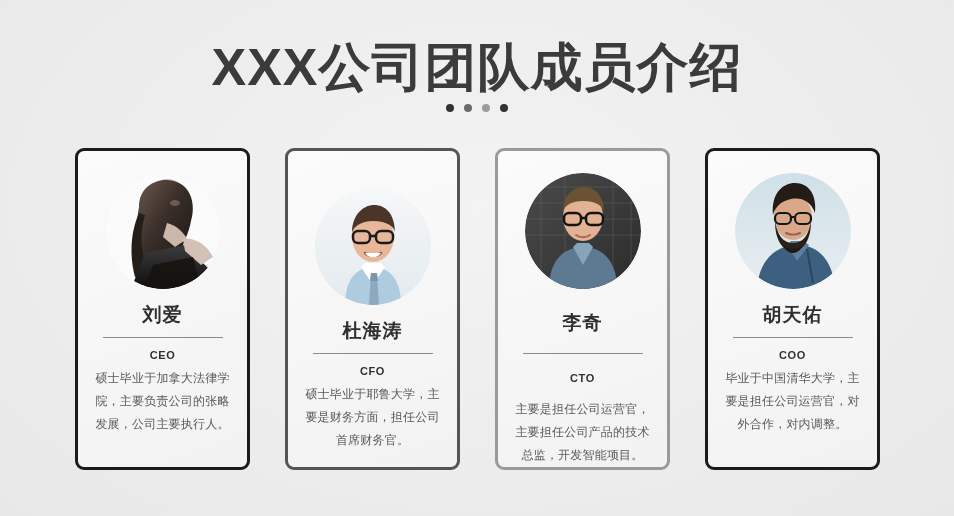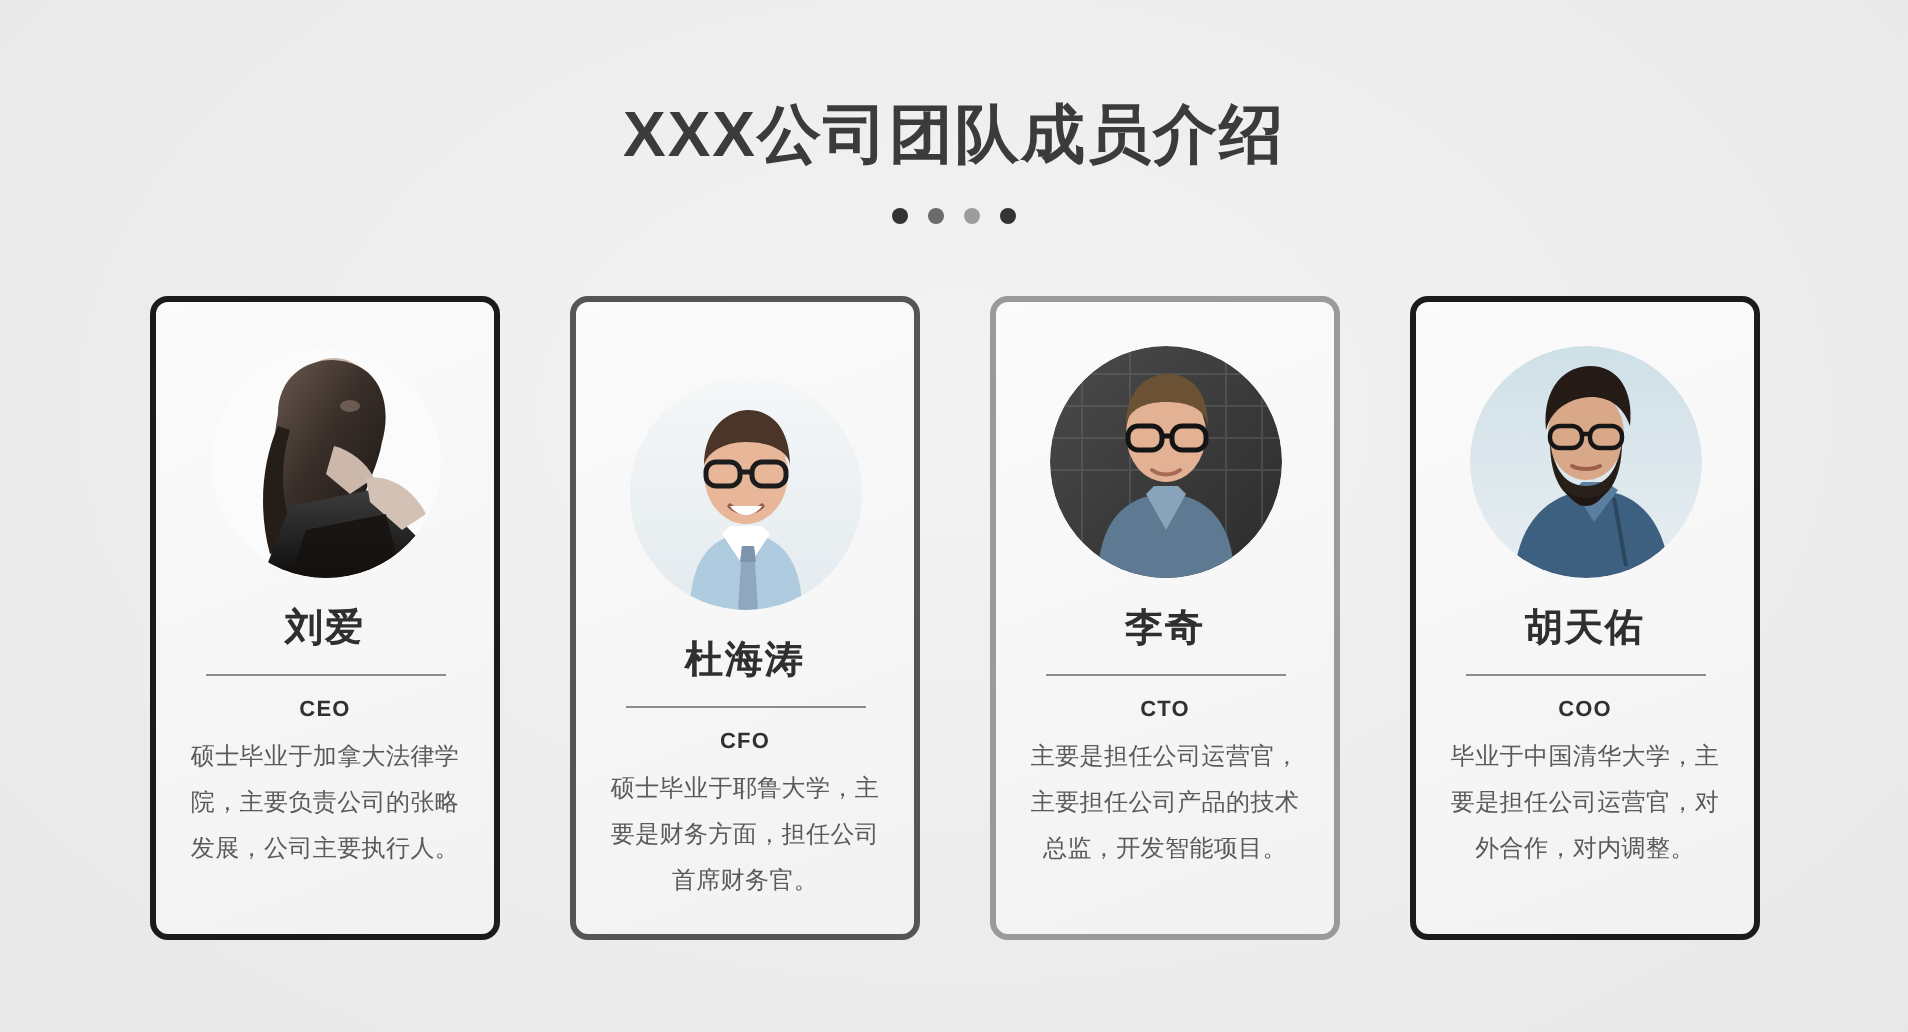--- a/index.html
+++ b/index.html
@@ -23,21 +23,21 @@
 
   
   .header {
     position: absolute;
     top: 44px;
     left: 0;
     width: 954px;
     text-align: center;
   }
   .page-title {
-    font-size: 32px;
+    font-size: 52px;
     font-weight: bold;
     color: #3b3b3b;
     letter-spacing: 1px;
     line-height: 46px;
     margin: 0;
     font-family: "Liberation Sans", "DejaVu Sans", sans-serif;
   }
   .dots {
     margin-top: 14px;
     display: flex;
@@ -202,21 +202,21 @@
             <path d="M50 64 C54 70 62 70 66 64 Z" fill="#ffffff"></path>
           </g>
         </svg>
       </div>
       <div class="member-name">杜海涛</div>
       <div class="divider"></div>
       <div class="member-role">CFO</div>
       <div class="member-desc">硕士毕业于耶鲁大学，主要是财务方面，担任公司首席财务官。</div>
     </div>
 
-    <div class="card border-light" style="border-color: rgb(154, 154, 154);">
+    <div class="card border-light" style="border-color: rgb(154, 154, 154); justify-content: space-between;">
       <div class="avatar-wrap">
         <svg class="avatar-svg" viewBox="0 0 116 116">
           <defs>
             <clipPath id="c3">
                 <circle cx="58" cy="58" r="58"></circle>
               </clipPath>
             <linearGradient id="bg3" x1="0" y1="0" x2="1" y2="1">
               <stop offset="0%" stop-color="#4b4b4b"></stop>
                 <stop offset="100%" stop-color="#2b2b2b"></stop>
             </linearGradient>

